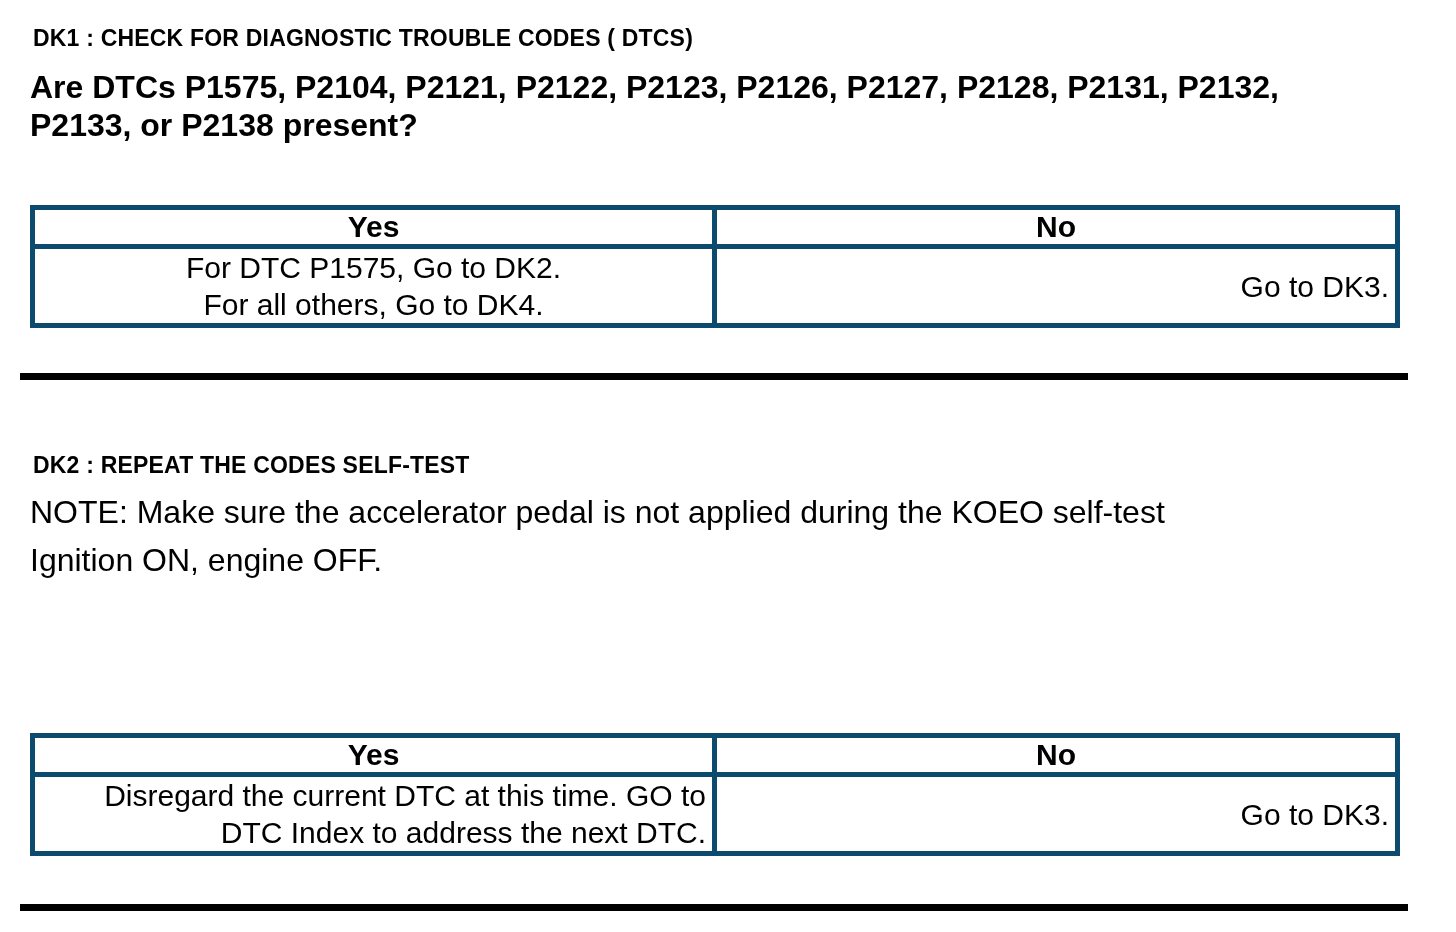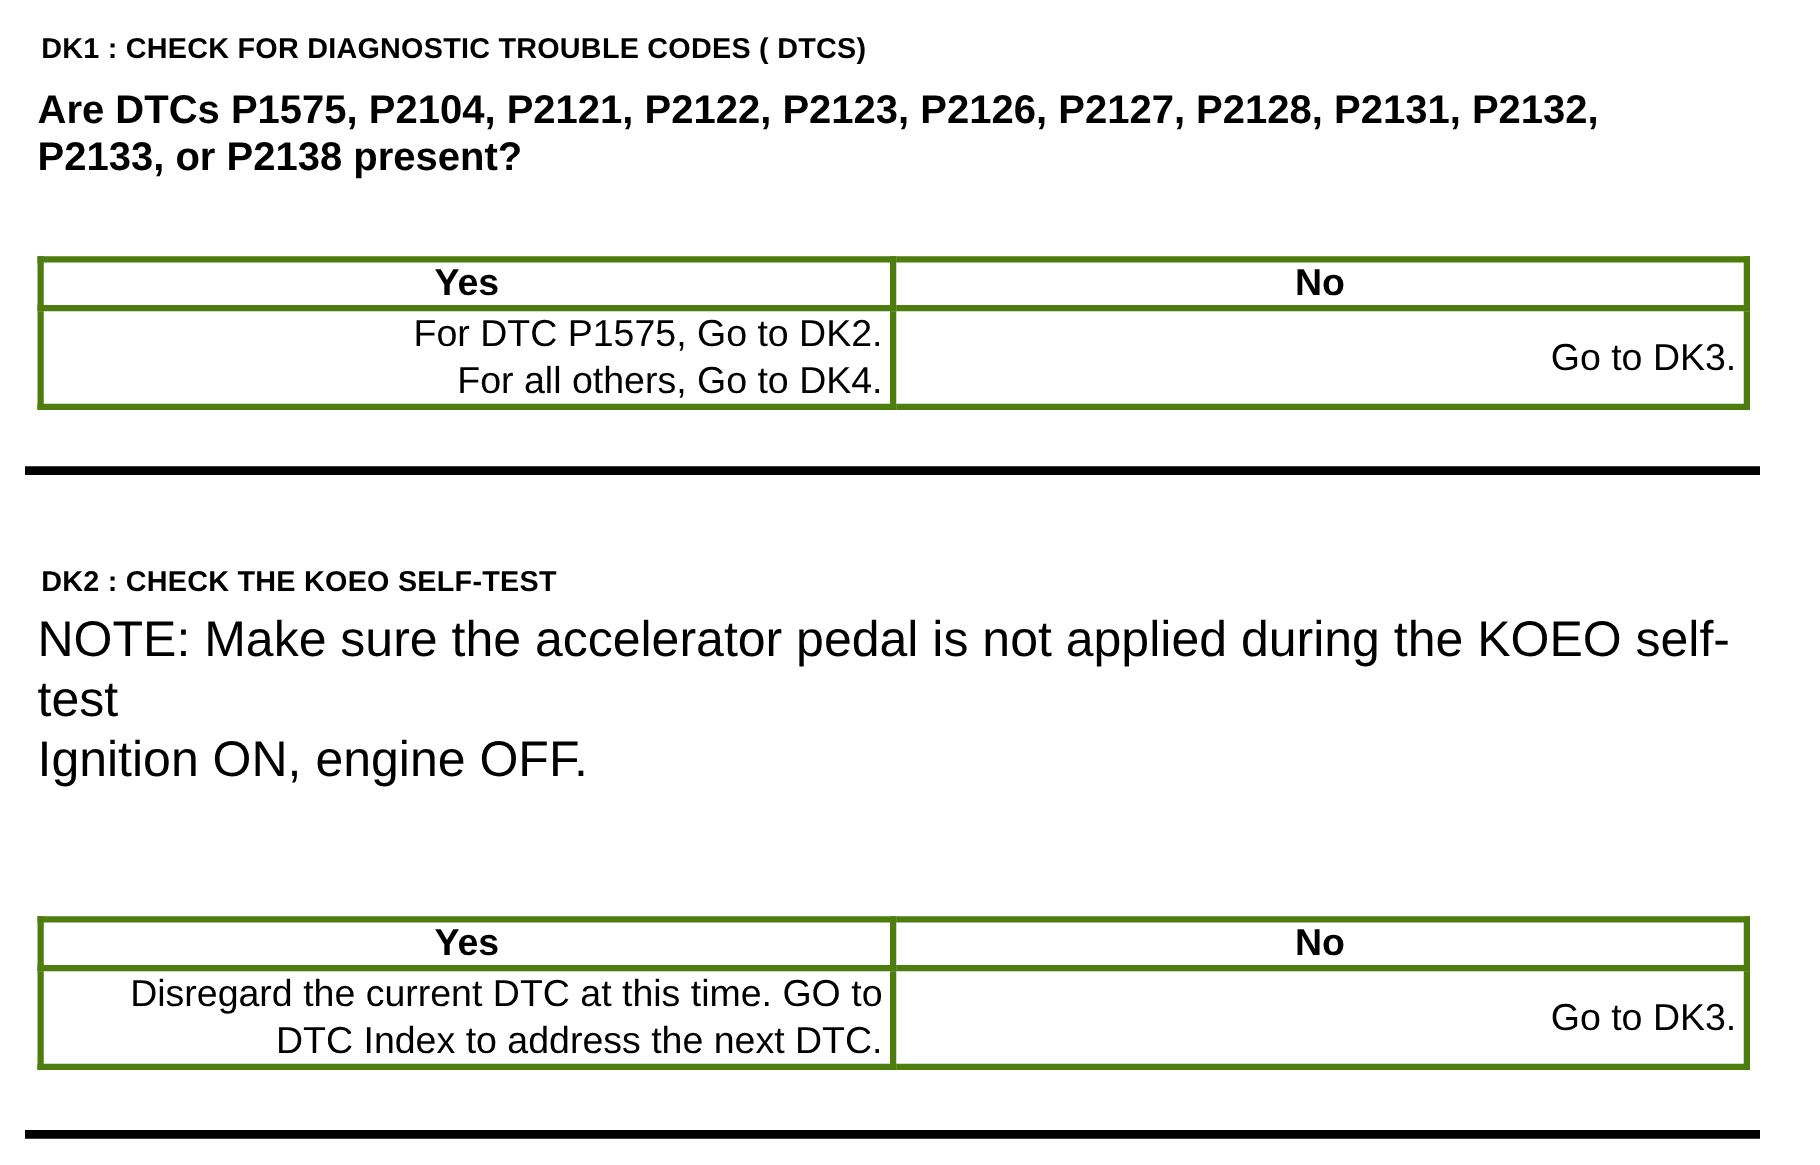--- a/index.html
+++ b/index.html
@@ -24,51 +24,51 @@
     font-weight: bold;
     letter-spacing: 0.2px;
     white-space: nowrap;
   }
   .question {
     font-size: 32px;
     font-weight: bold;
     line-height: 38px;
   }
   .body-lines {
-    font-size: 40px;
+    font-size: 32px;
     font-weight: normal;
     line-height: 48px;
   }
   .body-lines p { margin: 0; }
   .body-lines p.q { font-weight: bold; }
 
   table.decision {
     border-collapse: collapse;
     table-layout: fixed;
     width: 1365px;
   }
   table.decision th,
   table.decision td {
-    border: 5px solid #4d7c0f;
+    border: 5px solid #0c4a6e;
     font-size: 30px;
     overflow: hidden;
   }
   table.decision th {
     font-weight: bold;
     text-align: center;
     vertical-align: middle;
     height: 28px;
     padding: 0;
   }
   table.decision td {
     vertical-align: middle;
     line-height: 37px;
     padding: 0 6px;
   }
-  td.cell-left   { text-align: right;   height: 70px; }
+  td.cell-left   { text-align: center;   height: 70px; }
   td.cell-center { text-align: right; height: 70px; }
   .t2 td { height: 74px; }
 
   .hrule {
     background: #000000;
     height: 7px;
     width: 1388px;
   }
 </style>
 </head>
@@ -95,21 +95,21 @@
         <div>For DTC P1575, Go to DK2.</div>
         <div>For all others, Go to DK4.</div>
       </td>
       <td class="cell-center">Go to DK3.</td>
     </tr>
   </tbody>
     </table>
 
   <div class="abs hrule" style="left:20px; top:373px;"></div>
 
-  <div class="abs section-heading" style="left:33px; top:452px;">DK2 : CHECK THE KOEO SELF-TEST</div>
+  <div class="abs section-heading" style="left:33px; top:452px;">DK2 : REPEAT THE CODES SELF-TEST</div>
 
   <div class="abs body-lines" style="left:30px; top:488px; width:1390px;">
     <p>NOTE: Make sure the accelerator pedal is not applied during the KOEO self-test</p>
     <p>Ignition ON, engine OFF.</p>
   </div>
 
   <table class="decision abs t2" style="left:30px; top:733px;">
     <colgroup>
       <col style="width:682px">
       <col style="width:683px">

